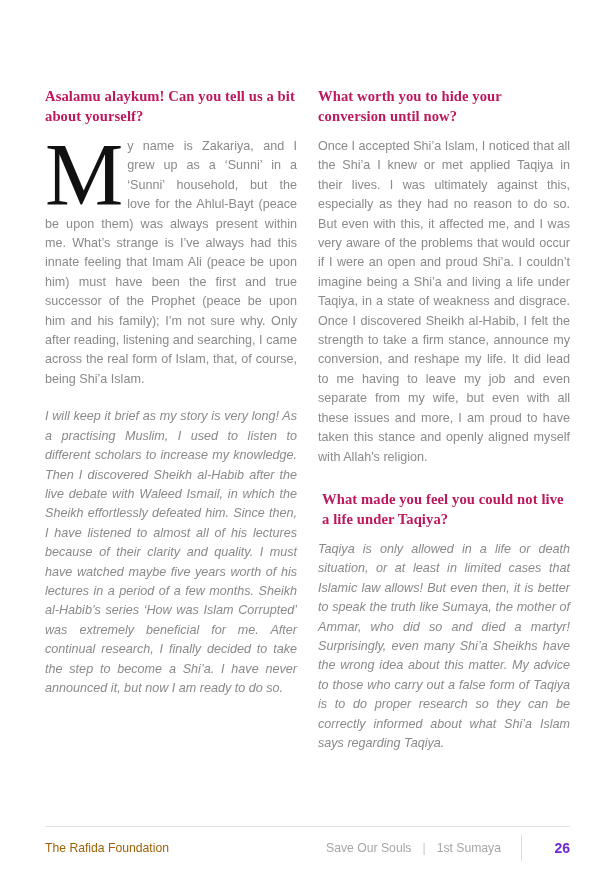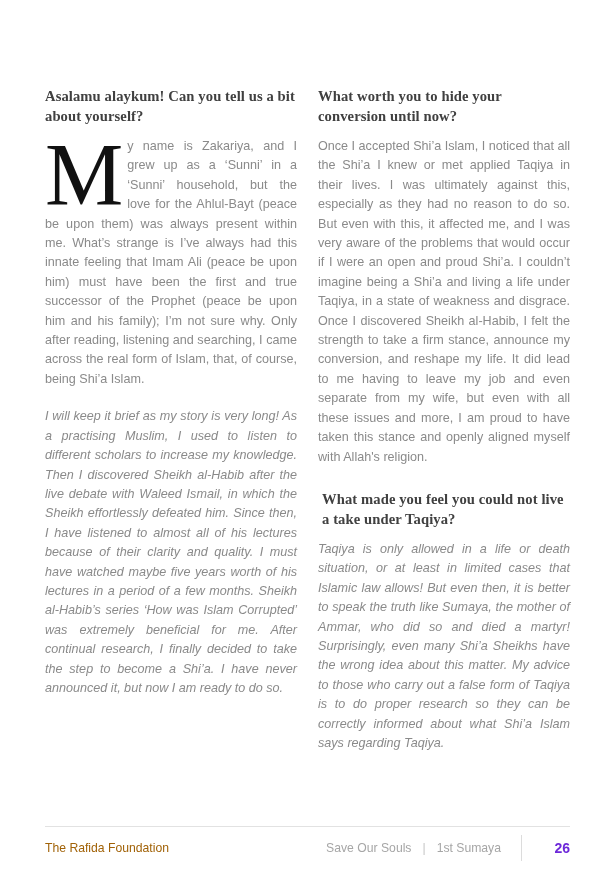--- a/index.html
+++ b/index.html
@@ -37,21 +37,21 @@
   .column {
     width: 252px;
     position: relative;
   }
 
   h2.qa-heading {
     font-family: "Liberation Serif", serif;
     font-weight: bold;
     font-size: 14.6px;
     line-height: 20px;
-    color: #404040;
+    color: #be185d;
     margin: 0 0 11px 0;
     letter-spacing: 0.1px;
   }
   h2.qa-heading.indented {
     padding-left: 4px;
   }
   h2.qa-heading.spaced-top {
     margin-top: 22px;
   }
 
@@ -158,21 +158,21 @@
       <p class="body-text">I will keep it brief as my story is very long! As a practising Muslim, I used to listen to different scholars to increase my knowledge. Then I discovered Sheikh al-Habib after the live debate with Waleed Ismail, in which the Sheikh effortlessly defeated him. Since then, I have listened to almost all of his lectures because of their clarity and quality. I must have watched maybe five years worth of his lectures in a period of a few months. Sheikh al-Habib’s series ‘How was Islam Corrupted’ was extremely beneficial for me. After continual research, I finally decided to take the step to become a Shi’a. I have never announced it, but now I am ready to do so.</p>
 
     </div>
 
     <div class="column">
 
       <h2 class="qa-heading">What worth you to hide your conversion until now?</h2>
 
       <p class="body-text">Once I accepted Shi’a Islam, I noticed that all the Shi’a I knew or met applied Taqiya in their lives. I was ultimately against this, especially as they had no reason to do so. But even with this, it affected me, and I was very aware of the problems that would occur if I were an open and proud Shi’a. I couldn’t imagine being a Shi’a and living a life under Taqiya, in a state of weakness and disgrace. Once I discovered Sheikh al-Habib, I felt the strength to take a firm stance, announce my conversion, and reshape my life. It did lead to me having to leave my job and even separate from my wife, but even with all these issues and more, I am proud to have taken this stance and openly aligned myself with Allah's religion.</p>
 
-      <h2 class="qa-heading indented spaced-top">What made you feel you could not live a take under Taqiya?</h2>
+      <h2 class="qa-heading indented spaced-top">What made you feel you could not live a life under Taqiya?</h2>
 
       <p class="body-text">Taqiya is only allowed in a life or death situation, or at least in limited cases that Islamic law allows! But even then, it is better to speak the truth like Sumaya, the mother of Ammar, who did so and died a martyr! Surprisingly, even many Shi’a Sheikhs have the wrong idea about this matter. My advice to those who carry out a false form of Taqiya is to do proper research so they can be correctly informed about what Shi’a Islam says regarding Taqiya.</p>
 
     </div>
 
   </div>
 
   <div class="footer">
     <div class="footer-rule"></div>
     <div class="footer-row">

